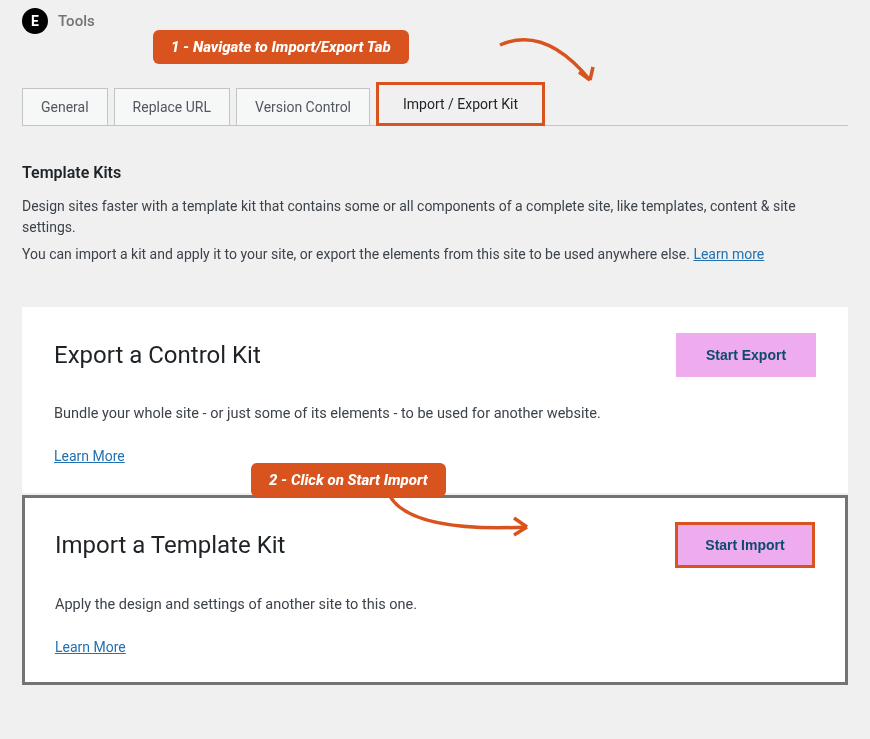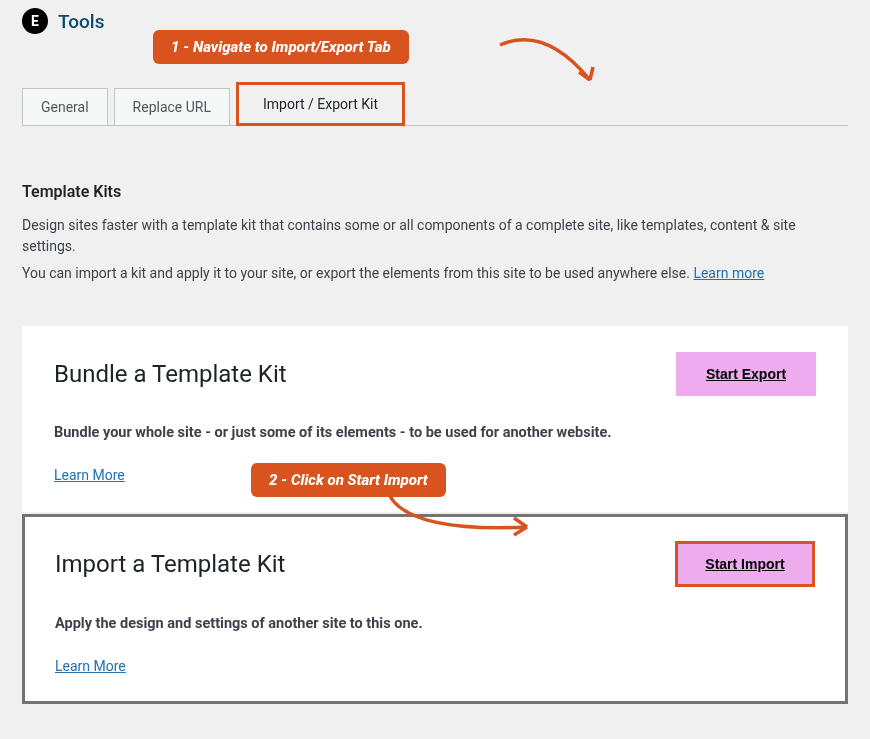--- a/index.html
+++ b/index.html
@@ -31,23 +31,23 @@
       justify-content: center;
       margin-right: 10px;
     }
     .logo-e {
       color: #fff;
       font-size: 14px;
       font-weight: bold;
       line-height: 1;
     }
     .page-title {
-      font-size: 19px;
+      font-size: 15px;
       font-weight: 500;
-      color: #0c4a6e;
+      color: #737373;
     }
     .tabs {
       display: flex;
       border-bottom: 1px solid #c3c4c7;
       margin-top: 48px;
       align-items: flex-end;
     }
     .tab {
       padding: 10px 18px;
       background: #f6f7f7;
@@ -65,21 +65,21 @@
       margin-bottom: -1px;
       color: #1d2327;
       font-weight: 400;
     }
     .tab.highlighted {
       border: 3px solid #d9531e;
       padding: 11px 24px;
       z-index: 5;
     }
     .content {
-      margin-top: 56px;
+      margin-top: 37px;
     }
     .section-title {
       font-size: 16px;
       font-weight: 600;
       color: #1d2327;
       margin-bottom: 14px;
     }
     .section-desc {
       font-size: 14px;
       color: #3c434a;
@@ -114,35 +114,33 @@
       font-size: 24px;
       font-weight: 400;
       color: #1d2327;
     }
     .card-button {
       background: #eeacef;
       border: none;
       padding: 14px 24px;
       font-size: 14px;
       font-weight: 600;
-      color: #000000;
+      color: #0c4a6e;
       cursor: pointer;
       min-width: 140px;
       text-align: center;
-      text-decoration: underline;
     }
     .card-button.highlighted-button {
       border: 3px solid #d9531e;
       padding: 12px 22px;
     }
     .card-desc {
       font-size: 14.5px;
       color: #3c434a;
       margin-bottom: 24px;
-      font-weight: bold;
     }
     .learn-more {
       color: #2271b1;
       text-decoration: underline;
       font-size: 14px;
       cursor: pointer;
       display: inline-block;
     }
     .callout {
       position: absolute;
@@ -195,34 +193,35 @@
 
 <div class="callout callout-1">1 - Navigate to Import/Export Tab</div>
 <svg class="arrow-svg arrow-1" viewBox="0 0 110 65">
   <path d="M 5 15 Q 50 -5 95 50" stroke="#d9531e" stroke-width="3.5" fill="none"></path>
   <path d="M 95 50 L 84 42 M 95 50 L 98 37" stroke="#d9531e" stroke-width="3.5" fill="none"></path>
 </svg>
 
 <div class="tabs">
   <div class="tab">General</div>
   <div class="tab">Replace URL</div>
+  <div class="tab">Version Control</div>
   <div class="tab active highlighted">Import / Export Kit</div>
 </div>
 
 <div class="content">
   <h2 class="section-title">Template Kits</h2>
   <p class="section-desc">Design sites faster with a template kit that contains some or all components of a complete site, like templates, content &amp; site settings.</p>
   <p class="section-desc">
     <span>You can import a kit and apply it to your site, or export the elements from this site to be used anywhere else. </span><a class="inline-link">Learn more</a>
   </p>
 
   <div class="cards">
     <div class="card">
       <div class="card-header">
-        <h3 class="card-title">Bundle a Template Kit</h3>
+        <h3 class="card-title">Export a Control Kit</h3>
         <button class="card-button">Start Export</button>
       </div>
       <p class="card-desc">Bundle your whole site - or just some of its elements - to be used for another website.</p>
       <a class="learn-more">Learn More</a>
     </div>
 
     <div class="card highlighted-card">
       <div class="card-header">
         <h3 class="card-title">Import a Template Kit</h3>
         <button class="card-button highlighted-button">Start Import</button>

